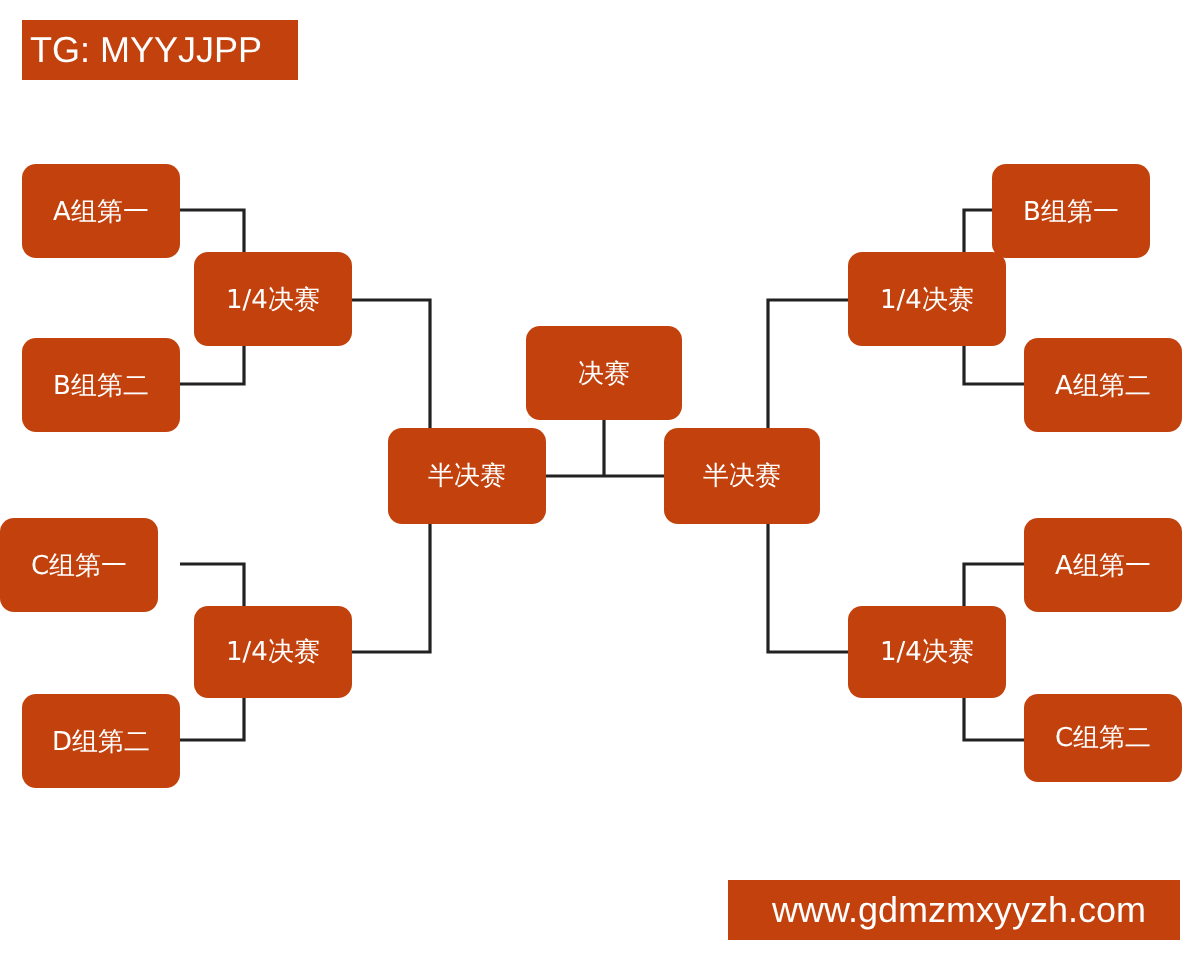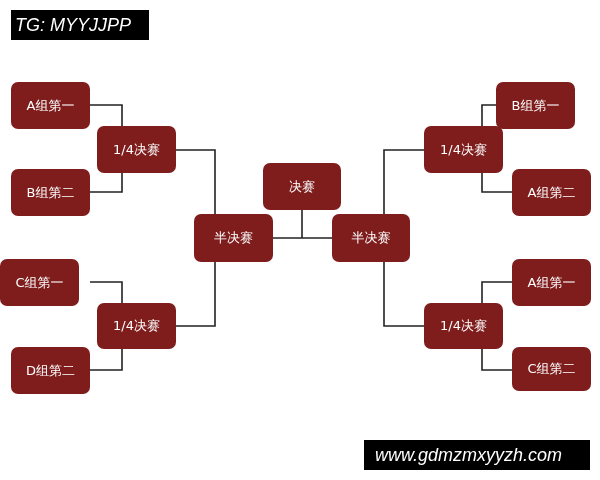--- a/index.html
+++ b/index.html
@@ -1,20 +1,20 @@
 <!DOCTYPE html>
 <html><head>
 <meta charset="utf-8">
 <style>
   html, body { margin:0; padding:0; }
   body { width:600px; height:480px; background:#ffffff; position:relative; overflow:hidden;
          font-family:"DejaVu Sans", sans-serif; }
-  .box { position:absolute; background:#7f1d1d; border-radius:7px; color:#ffffff;
+  .box { position:absolute; background:#c2410c; border-radius:7px; color:#ffffff;
          display:flex; align-items:center; justify-content:center; font-size:13px; }
-  .tag { position:absolute; background:#000000; color:#ffffff; font-family:"Liberation Sans", sans-serif;font-style:italic; }
+  .tag { position:absolute; background:#c2410c; color:#ffffff; font-family:"Liberation Sans", sans-serif; }
   #svglines { position:absolute; left:0; top:0; }
 </style>
 </head>
 <body>
 
 <div class="tag" style="left:11px;top:10px;width:138px;height:30px;font-size:18px;line-height:30px;padding-left:4px;box-sizing:border-box;">TG: MYYJJPP</div>
 
 <svg id="svglines" width="600" height="480">
   <g stroke="#222222" stroke-width="1.6" fill="none">
 
@@ -54,13 +54,13 @@
 <div class="box" style="left:332px;top:214px;width:78px;height:48px;">半决赛</div>
 
 <div class="box" style="left:424px;top:126px;width:79px;height:47px;">1/4决赛</div>
 <div class="box" style="left:424px;top:303px;width:79px;height:46px;">1/4决赛</div>
 
 <div class="box" style="left:496px;top:82px;width:79px;height:47px;">B组第一</div>
 <div class="box" style="left:512px;top:169px;width:79px;height:47px;">A组第二</div>
 <div class="box" style="left:512px;top:259px;width:79px;height:47px;">A组第一</div>
 <div class="box" style="left:512px;top:347px;width:79px;height:44px;">C组第二</div>
 
-<div class="tag" style="left:364px;top:440px;width:226px;height:30px;font-size:18px;line-height:30px;padding-left:11px;box-sizing:border-box;">www.gdmzmxyyzh.com</div>
+<div class="tag" style="left:364px;top:440px;width:226px;height:30px;font-size:18px;line-height:30px;padding-left:22px;box-sizing:border-box;">www.gdmzmxyyzh.com</div>
 
 </body></html>

